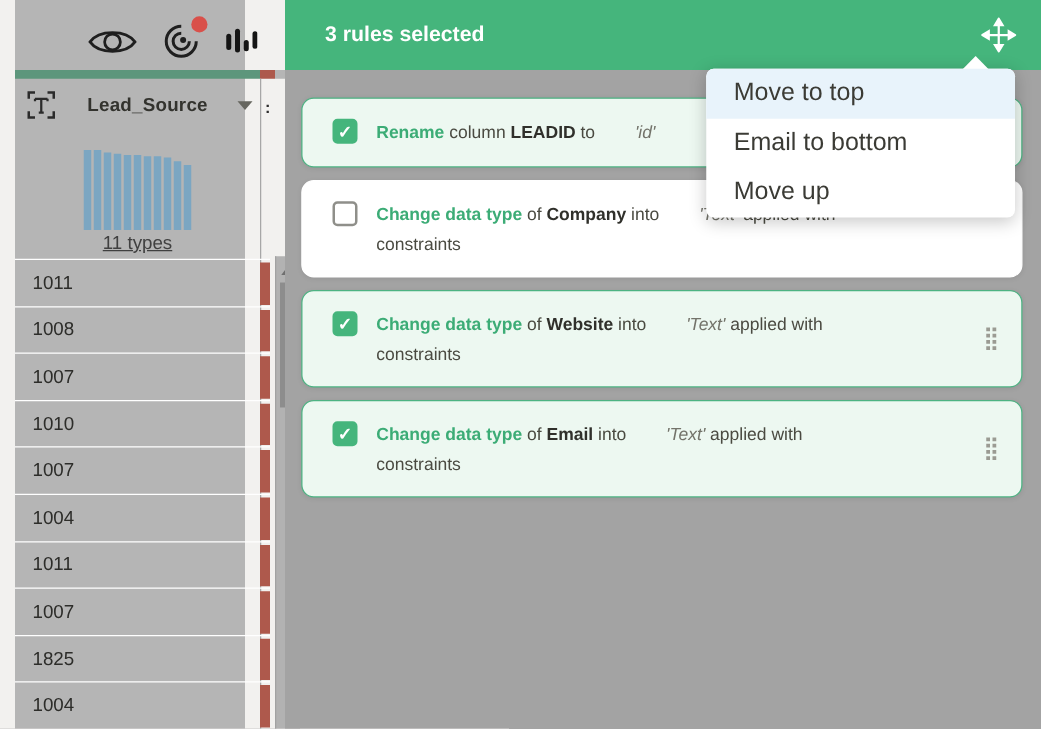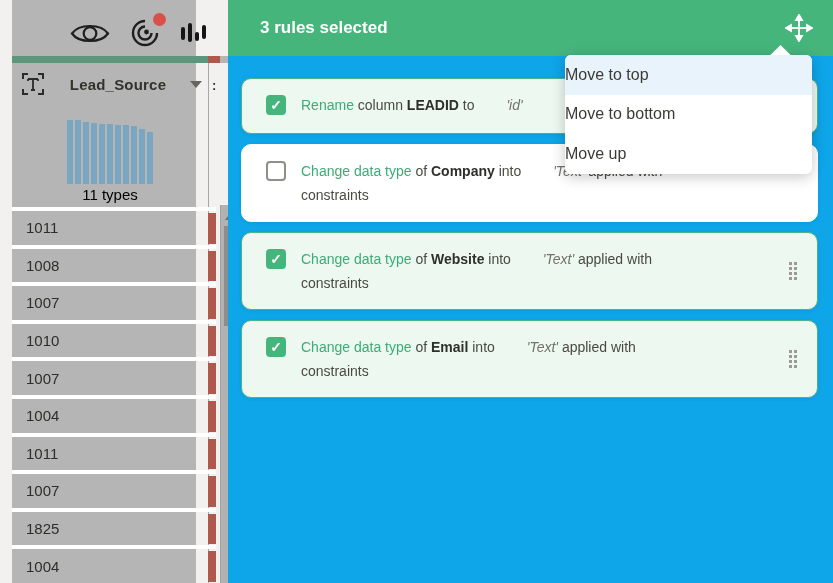--- a/index.html
+++ b/index.html
@@ -19,62 +19,62 @@
   .colname { flex:1; text-align:center; font-size:15px; font-weight:bold; color:#33332e; letter-spacing:.2px; }
   .ddcaret { width:0; height:0; border-left:6px solid transparent; border-right:6px solid transparent;
              border-top:7px solid #66665f; margin-right:8px; cursor:pointer; }
   .nextcol-sliver { position:absolute; top:78px; left:200px; font-size:13px; font-weight:bold; color:#2e2e2e; }
   .vline { position:absolute; top:63px; left:196px; width:1px; height:520px; background:#a7a7a7; }
 
   .hist { position:absolute; top:108px; left:0; width:196px; height:99px; display:flex; flex-direction:column;
           align-items:center; justify-content:flex-end; }
   .hbars { display:flex; align-items:flex-end; gap:2px; height:66px; }
   .hbar { width:6px; background:#7ba6c2; }
-  .hlabel { font-size:15px; color:#000000; margin:2px 0 4px; }
+  .hlabel { font-size:15px; color:#404040; margin:2px 0 4px;text-decoration:underline; }
 
   .rows { position:absolute; top:207px; left:0; width:204px; height:376px; display:flex; flex-direction:column; }
-  .row { flex:1; position:relative; border-top:4px solid #ffffff; display:flex; align-items:center;
+  .row { flex:1; position:relative; border-top:1px solid #ffffff; display:flex; align-items:center;
          padding-left:14px; font-size:15px; color:#2d2d2a; }
   .row .stripe { position:absolute; right:0; top:2px; bottom:1px; width:8px; background:#ae594c; }
 
   .sbar { position:absolute; top:205px; left:208px; width:20px; height:378px; background:#b2b2b2;
           border-left:1px solid #a2a2a2; }
   .sarrow { width:0; height:0; border-left:6px solid transparent; border-right:6px solid transparent;
             border-bottom:8px solid #6f6f6f; margin:7px auto 6px; }
   .sthumb { width:14px; height:100px; background:#8d8d8d; margin:0 auto; cursor:pointer; }
 
   
-  .rp { position:absolute; left:228px; top:0; width:605px; height:583px; background:#0ea5e9; }
+  .rp { position:absolute; left:228px; top:0; width:605px; height:583px; background:#a3a3a3; }
   .rhead { position:absolute; top:0; left:0; width:605px; height:56px; background:#45b57c;
            display:flex; align-items:center; padding:0 20px 0 32px; }
   .rtitle { color:#ffffff; font-size:17px; font-weight:bold; flex:1; }
   .moveicon { cursor:pointer; display:flex; }
 
   .cards { position:absolute; top:78px; left:13px; width:577px; display:flex; flex-direction:column; gap:10px; }
   .card { background:#ffffff; border:1px solid #ffffff; border-radius:10px; box-shadow:0 1px 4px rgba(0,0,0,0.07);
           display:flex; align-items:flex-start; padding:14px 16px 14px 24px; cursor:pointer; }
   .card.sel { background:#edf8f1; border:1px solid #4db383; }
   .cbx { width:20px; height:20px; border-radius:4px; border:2px solid #8f8f8a; background:#ffffff;
          margin:2px 15px 0 0; flex:none; cursor:pointer; display:flex; align-items:center; justify-content:center; }
   .cbx.on { background:#45b57c; border-color:#45b57c; color:#fff; font-size:14px; font-weight:bold; line-height:1; }
   .ctext { flex:1; max-width:392px; font-size:14px; line-height:24px; color:#4a4a41; }
-  .pa { color:#3cac76; font-weight:normal; }
+  .pa { color:#3cac76; font-weight:bold; }
   .pb { color:#30302b; font-weight:bold; }
   .pi { color:#73736a; font-style:italic;margin-left:28px; }
   .handle { margin-left:auto; align-self:center; display:grid; grid-template-columns:3px 3px; grid-auto-rows:3px;
             gap:2px; cursor:grab; padding:4px; }
   .handle i { background:#9b9b93; }
 
   
   .menu { position:absolute; left:565px; top:55px; width:247px; background:#ffffff; border-radius:6px;
           box-shadow:0 3px 14px rgba(0,0,0,0.22); z-index:10; padding:0; }
   .menu .caret { position:absolute; top:-7px; right:24px; width:15px; height:15px; background:#ffffff;
                  transform:rotate(45deg); }
-  .mi { position:relative; height:39.5px; display:flex; align-items:center; 
-        font-size:16px; color:#3b3b35; cursor:pointer; border-radius:6px 6px 0 0; }
+  .mi { position:relative; height:39.5px; display:flex; align-items:center; padding-left:22px;
+        font-size:20px; color:#3b3b35; cursor:pointer; border-radius:6px 6px 0 0; }
   .mi.hl { background:#e8f3fb; }
   .mi:last-child { border-radius:0 0 6px 6px; }
 </style>
 </head>
 <body>
 
 <div class="lp">
 
   <div class="toolbar">
     <span class="tbtn">
@@ -248,15 +248,15 @@
           <i></i>
           <i></i>
         </span>
       </div>
     </div>
 </div>
 
 <div class="menu">
   <div class="caret"></div>
 <div class="mi hl" style="background: rgb(232, 243, 251);">Move to top</div>
-    <div class="mi">Move to bottom</div>
+    <div class="mi">Email to bottom</div>
     <div class="mi">Move up</div>
   </div>
 
 </body></html>

